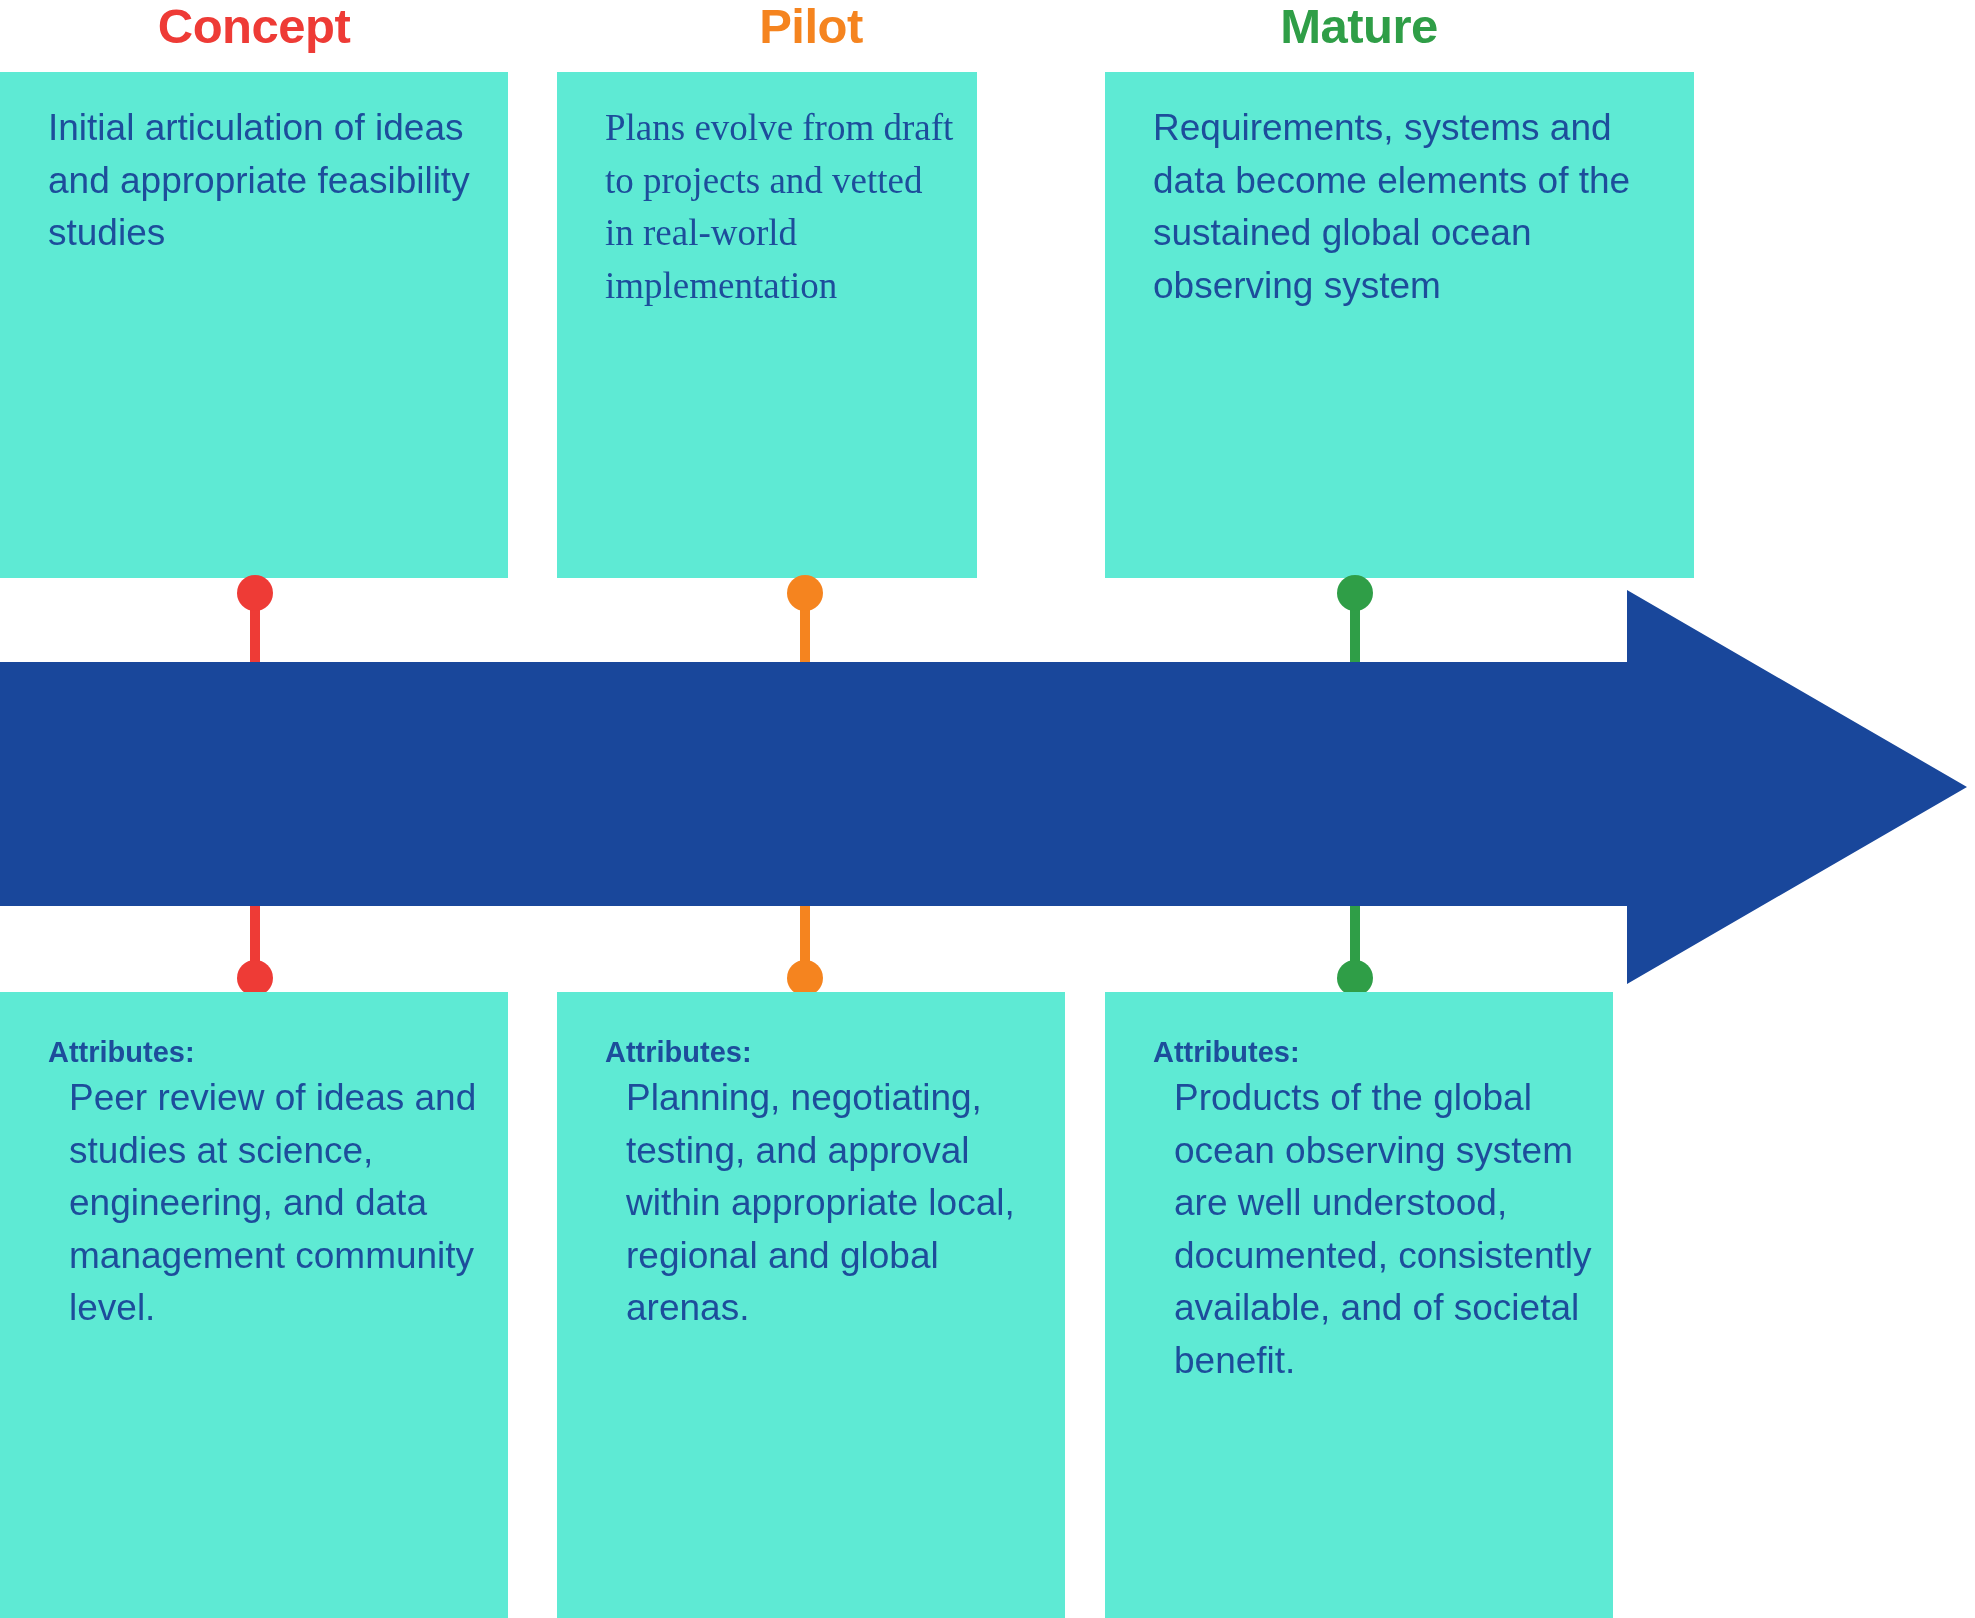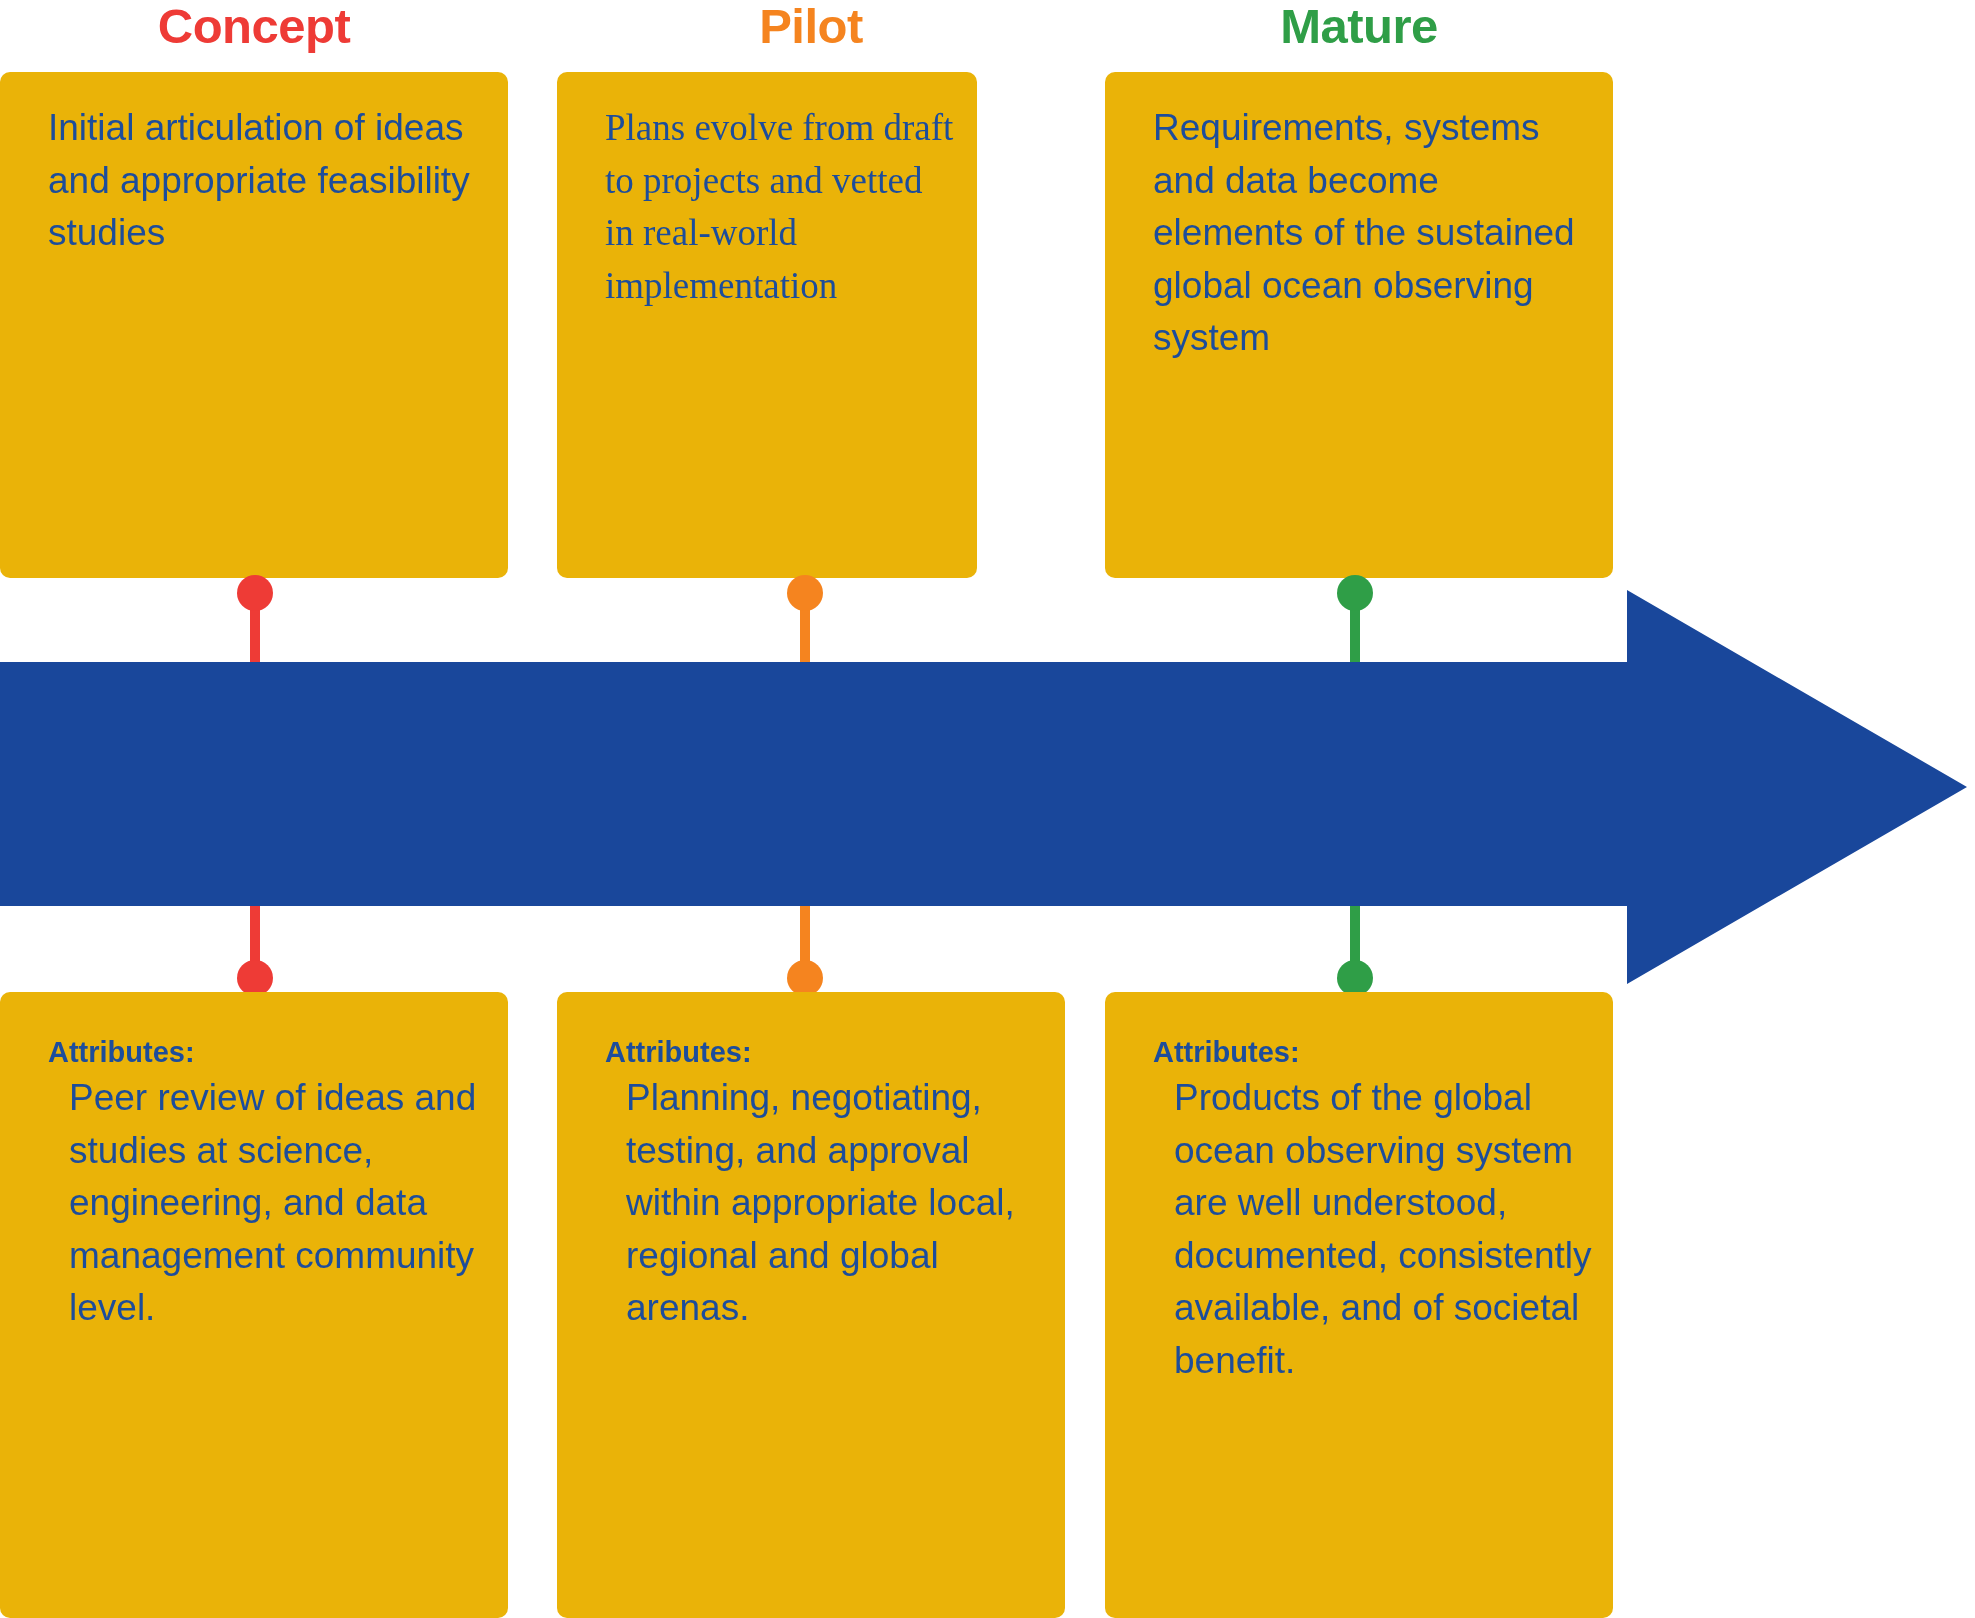--- a/index.html
+++ b/index.html
@@ -27,40 +27,39 @@
     letter-spacing: -0.5px;
     white-space: nowrap;
   }
   #title-concept { left: 0px;    top: 2px; width: 508px;  text-align: center; }
   #title-pilot   { left: 557px;  top: 2px; width: 508px;  text-align: center; }
   #title-mature  { left: 1105px; top: 2px; width: 508px;  text-align: center; }
 
   
   .panel {
     position: absolute;
-    background: #eab308;
+    background: #5eead4;
     box-sizing: border-box;
-    border-radius: 10px;
   }
   .panel-text {
     color: #1d4d9b;
     font-size: 37px;
     line-height: 1.42;
     font-weight: 400;
   }
   .top-panel { top: 72px; height: 506px; }
   .top-panel .panel-text {
     position: absolute;
     left: 48px;
     top: 30px;
     right: 22px;
   }
   #panel-top-1 { left: 0px;    width: 508px; }
   #panel-top-2 { left: 557px;  width: 420px; font-family: Liberation Serif, serif; }
-  #panel-top-3 { left: 1105px; width: 508px; }
+  #panel-top-3 { left: 1105px; width: 589px; }
 
   .bottom-panel { top: 992px; height: 626px; }
   .bottom-panel .panel-text {
     position: absolute;
     left: 48px;
     top: 40px;
     right: 16px;
   }
   #panel-bot-1 { left: 0px;    width: 508px; }
   #panel-bot-2 { left: 557px;  width: 508px; }

